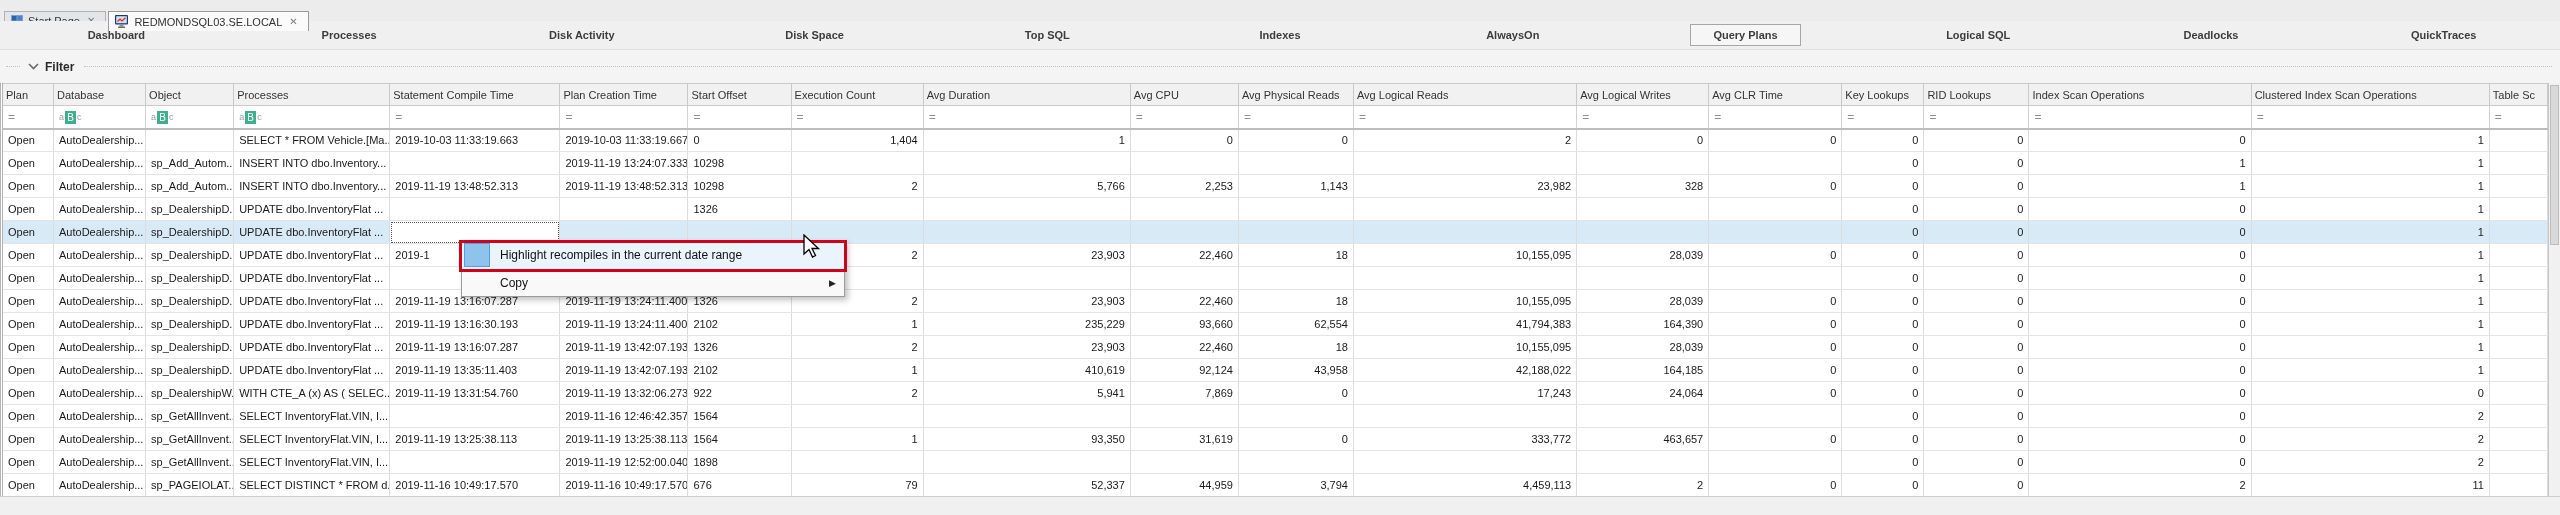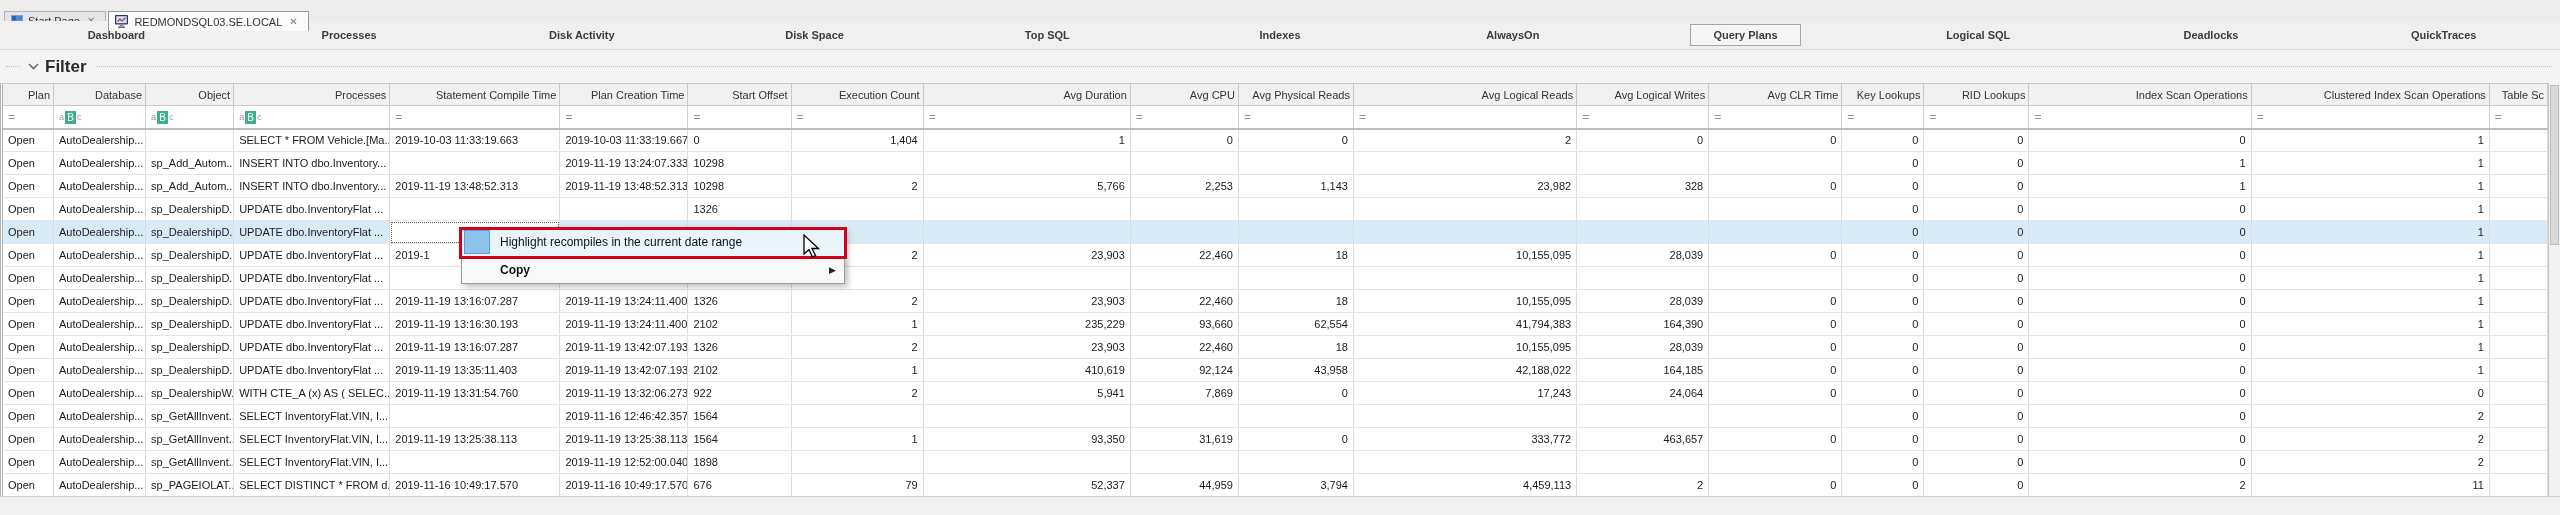--- a/index.html
+++ b/index.html
@@ -15,44 +15,44 @@
   
   .navstrip { position:absolute; left:0; top:21px; width:2560px; height:29px; background:#f0f0f0; display:flex; align-items:center; border-bottom:1px solid #e0e0e0; }
   .nav-tab { flex:1 1 0; text-align:center; color:#3c3c3c; font-size:11px; white-space:nowrap;font-weight:bold; }
   .nav-tab .sel { display:inline-block; border:1px solid #a6a6a6; background:#f6f6f6; padding:4px 22px; }
 
   
   .filterbar { position:absolute; left:0; top:50px; width:2560px; height:33px; background:#f4f4f4; display:flex; align-items:center; }
   .filterbar .seg { border-top:1px dotted #c3c3c3; height:0; }
   .filterbar .seg.left { width:14px; margin-left:6px; }
   .filterbar .chev { margin:0 6px 0 8px; }
-  .filterbar .lbl { font-weight:bold; font-size:17px; color:#2b2b2b; margin-right:10px; }
+  .filterbar .lbl { font-weight:bold; font-size:12px; color:#2b2b2b; margin-right:10px; }
   .filterbar .seg.right { flex:1; margin-right:8px; }
 
   
   .gridwrap { position:absolute; left:0; top:83px; width:2548px; }
   table.grid { border-collapse:collapse; table-layout:fixed; width:2548px; background:#fff; border-left:3px double #b5b5b5; }
-  table.grid th { height:22px; background:#f1f1f1; border:1px solid #c9c9c9; font-weight:normal; color:#333; font-size:11px; text-align:right; overflow:hidden; white-space:nowrap; padding:0 3px; }
+  table.grid th { height:22px; background:#f1f1f1; border:1px solid #c9c9c9; font-weight:normal; color:#333; font-size:11px; text-align:left; overflow:hidden; white-space:nowrap; padding:0 3px; }
   table.grid td { height:23px; border-right:1px solid #dcdcdc; border-bottom:1px solid #e4e4e4; overflow:hidden; white-space:nowrap; padding:0 5px; font-size:11px; }
   tr.filter-row td { background:#fff; border-bottom:2px solid #bdbdbd; border-right:1px solid #d2d2d2; color:#9a9a9a; }
   tr.filter-row .eq { font-size:12px; color:#8f8f8f; letter-spacing:-1px; }
   .abc-ico { display:inline-flex; align-items:center; font-size:9px; color:#9a9a9a; gap:1px; }
   .abc-ico .bbox { display:inline-block; background:#3fae8c; color:#fff; width:11px; height:13px; text-align:center; line-height:13px; font-size:10px; }
   td.al { text-align:left; }  td.ac { text-align:left; }  td.ar { text-align:right; padding-right:8px; }
   tr.selected td { background:#d9eaf7; }
   td.focus-cell { background:#fff !important; outline:1px dotted #5a5a5a; outline-offset:-2px; }
   .bottomstrip { position:absolute; left:0; top:496px; width:2560px; height:19px; background:#f0f0f0; border-top:1px solid #cfcfcf; }
   .vscroll { position:absolute; right:0; top:83px; width:12px; height:413px; background:#f1f1f1; border-left:1px solid #c6c6c6; }
   .vscroll .thumb { position:absolute; left:1px; top:2px; width:9px; height:160px; background:#d9d9d9; border:1px solid #bdbdbd; }
 
   
-  .ctxmenu { position:absolute; left:461px; top:227px; width:384px; background:#f9f9f9; border:1px solid #9b9b9b; box-shadow:3px 3px 6px rgba(0,0,0,.25); z-index:10; }
+  .ctxmenu { position:absolute; left:461px; top:240px; width:384px; background:#f9f9f9; border:1px solid #9b9b9b; box-shadow:3px 3px 6px rgba(0,0,0,.25); z-index:10; }
   .ctxmenu .gutter { position:absolute; left:0; top:0; bottom:0; width:29px; background:#f0f0f0; border-right:1px solid #e2e2e2; }
   .mitem { position:relative; height:28px; display:flex; align-items:center; padding-left:38px; font-size:12px; color:#111; }
-  .mitem.copy { height:27px; background:#f9f9f9;font-weight:bold; }
+  .mitem.copy { height:27px; background:#f9f9f9; }
   .mitem .iconcell { position:absolute; left:2px; top:2px; width:26px; height:24px; }
   .mitem.hl { background:#eaf4fd; }
   .mitem.hl .iconcell { background:#8ec4ec; border:1px solid #569de5; }
   .mitem .subarrow { position:absolute; right:8px; font-size:9px; color:#222; }
   .annot { position:absolute; left:-3px; top:-1px; width:388px; height:32px; border:3px solid #d0021b; z-index:11; pointer-events:none; }
   .cursor { position:absolute; left:803px; top:234px; z-index:12; }
 </style>
 </head>
 <body>
 

